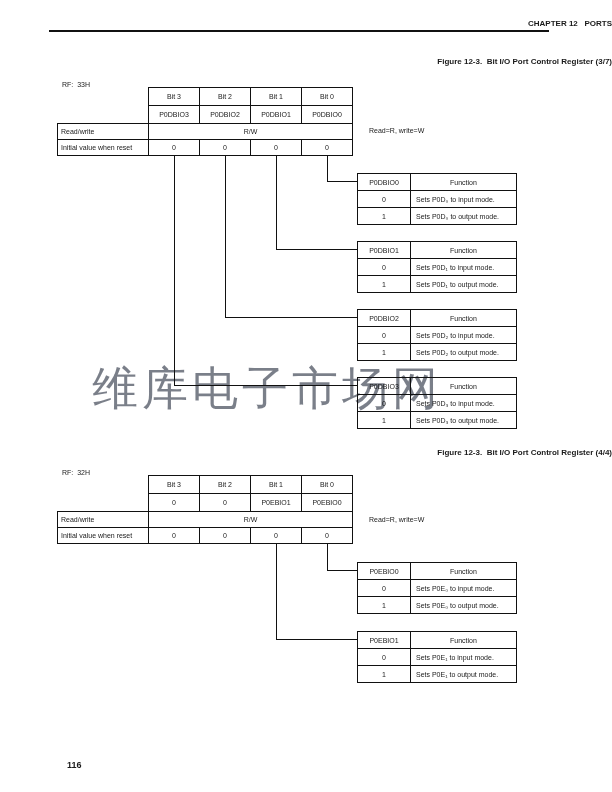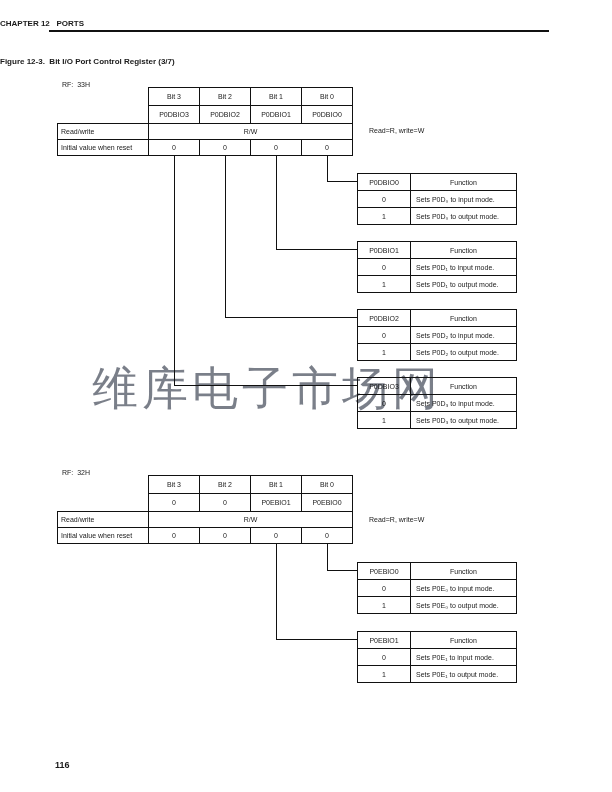--- a/index.html
+++ b/index.html
@@ -7,25 +7,25 @@
     position: relative;
     width: 612px;
     height: 792px;
     background: #ffffff;
     font-family: "Liberation Sans", "DejaVu Sans", sans-serif;
     color: #1a1a1a;
     overflow: hidden;
   }
   .abs { position: absolute; }
   .pre { white-space: pre; }
-  .center-text { left: 0; right: 0; text-align: left; }
+  .center-text { left: 12px; right: 0; text-align: right; }
   .bold { font-weight: bold; }
   .t7 { font-size: 7px; }
   .t8 { font-size: 8px; }
-  .t9 { font-size: 9px; }
+  .t9 { font-size: 9px; margin-left: 12px; }
 
   .hrule {
     position: absolute;
     background: #111111;
   }
 
   table {
     position: absolute;
     border-collapse: collapse;
     table-layout: fixed;
@@ -200,20 +200,21 @@
       <td>0</td>
       <td class="ftext">Sets P0D₃ to input mode.</td>
     </tr>
     <tr>
       <td>1</td>
       <td class="ftext">Sets P0D₃ to output mode.</td>
     </tr>
   </tbody>
     </table>
 
+  <div class="abs center-text bold t8 pre" style="top:448px;">Figure 12-3.  Bit I/O Port Control Register (4/4)</div>
   <div class="abs t7 pre" style="left:62px; top:469px;">RF:  32H</div>
 
   <table class="reg" style="left:57px; top:475px;">
     <colgroup>
         <col style="width:91px">
         <col style="width:51px">
         <col style="width:51px">
         <col style="width:51px">
         <col style="width:51px">
       </colgroup>

